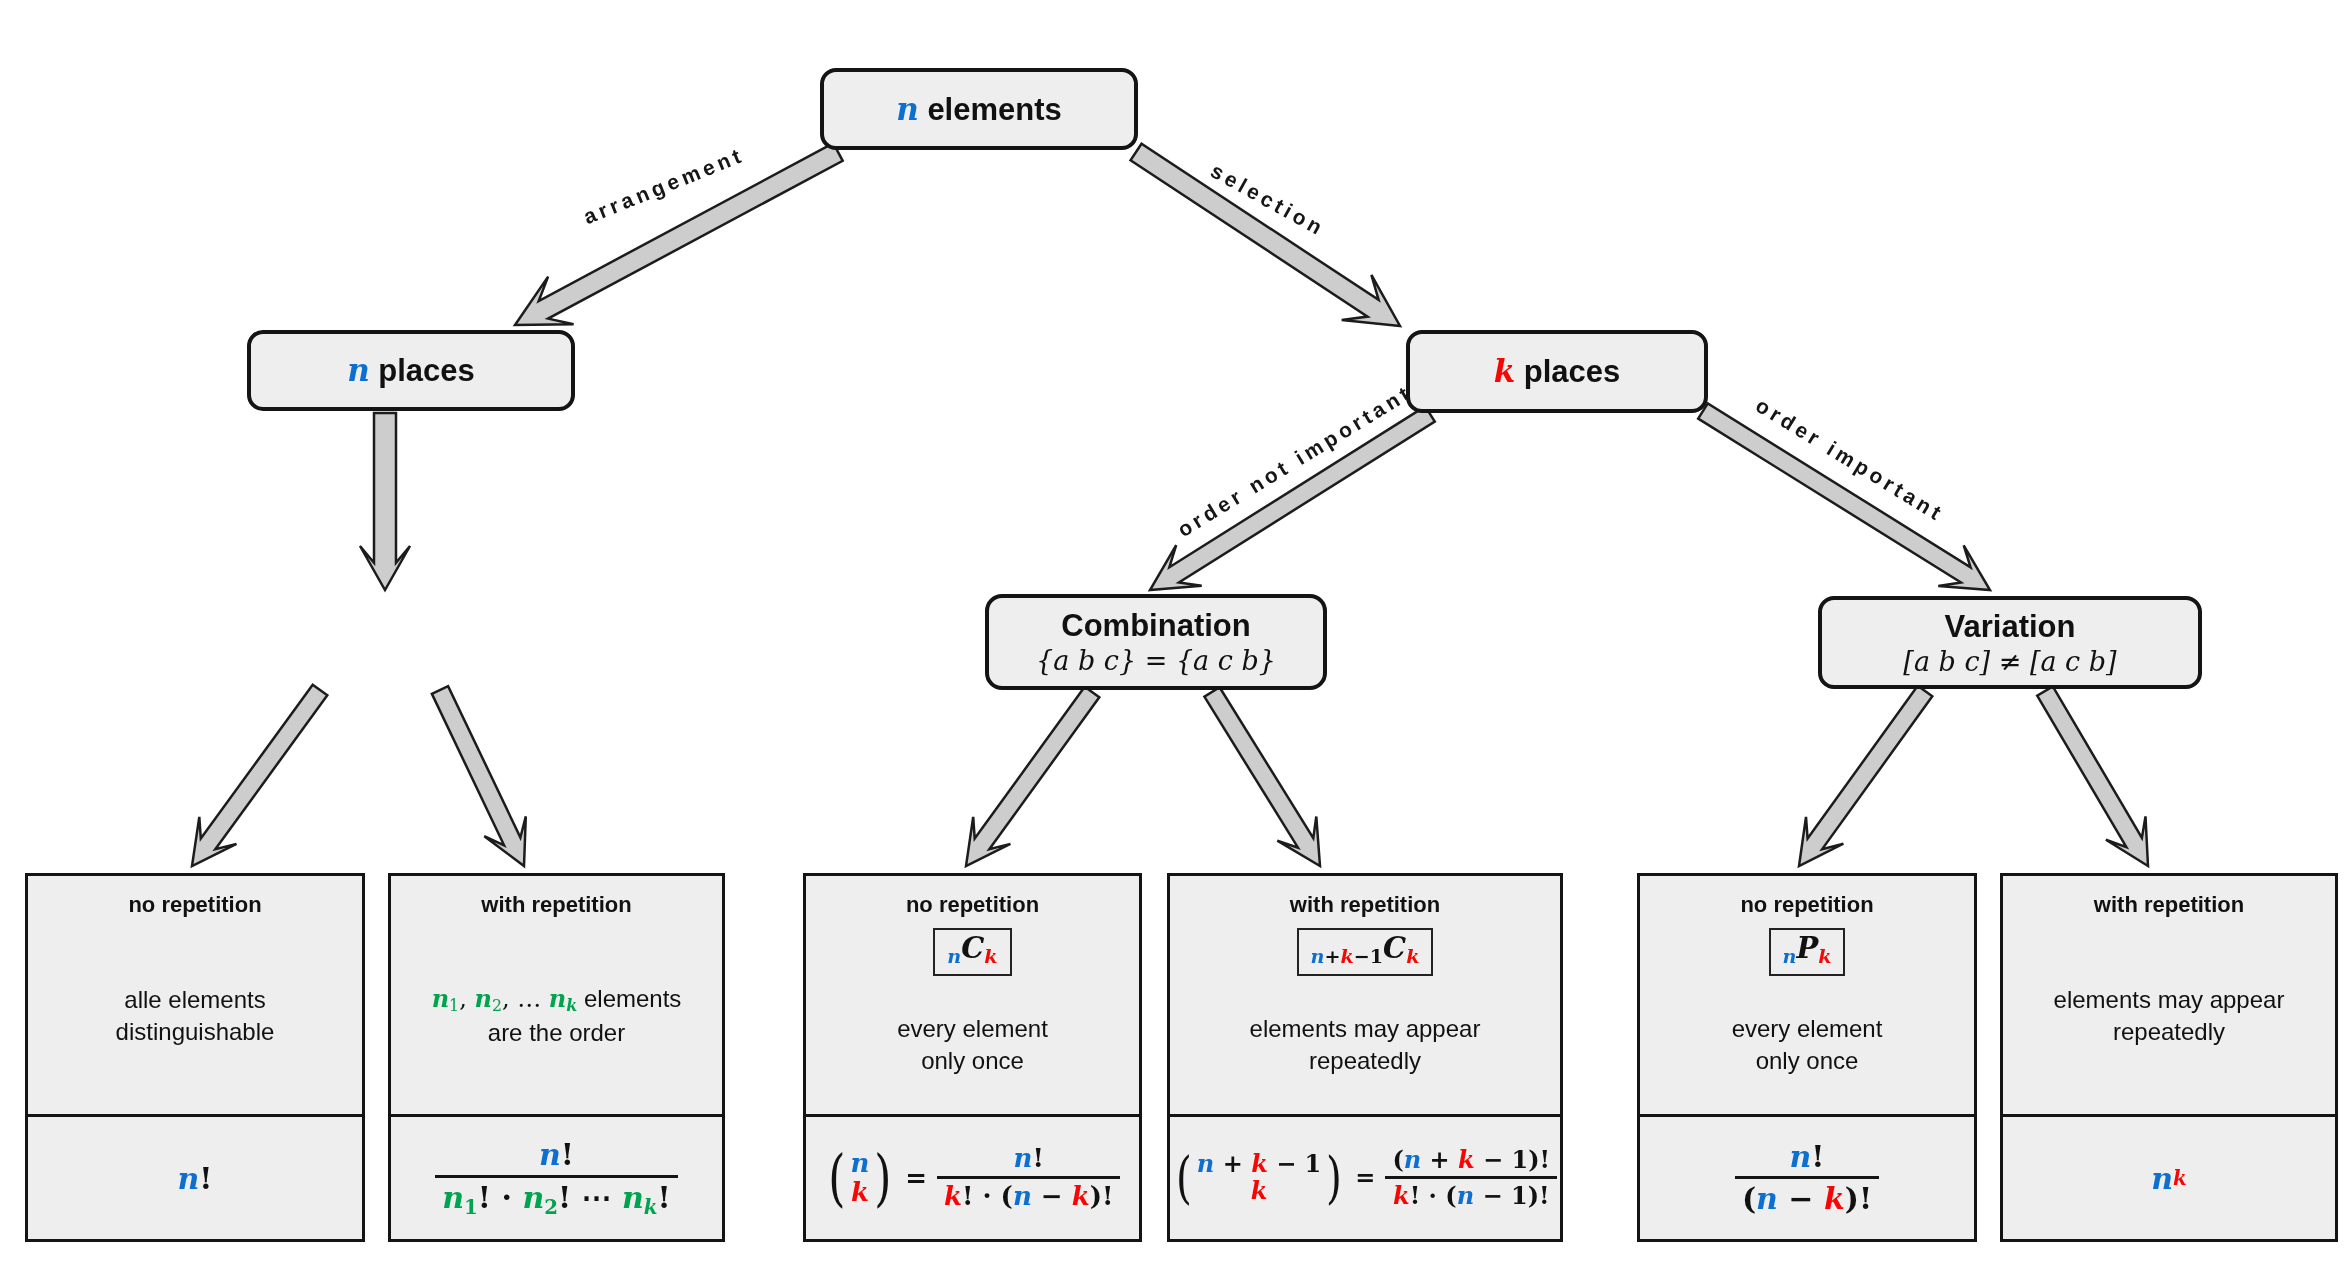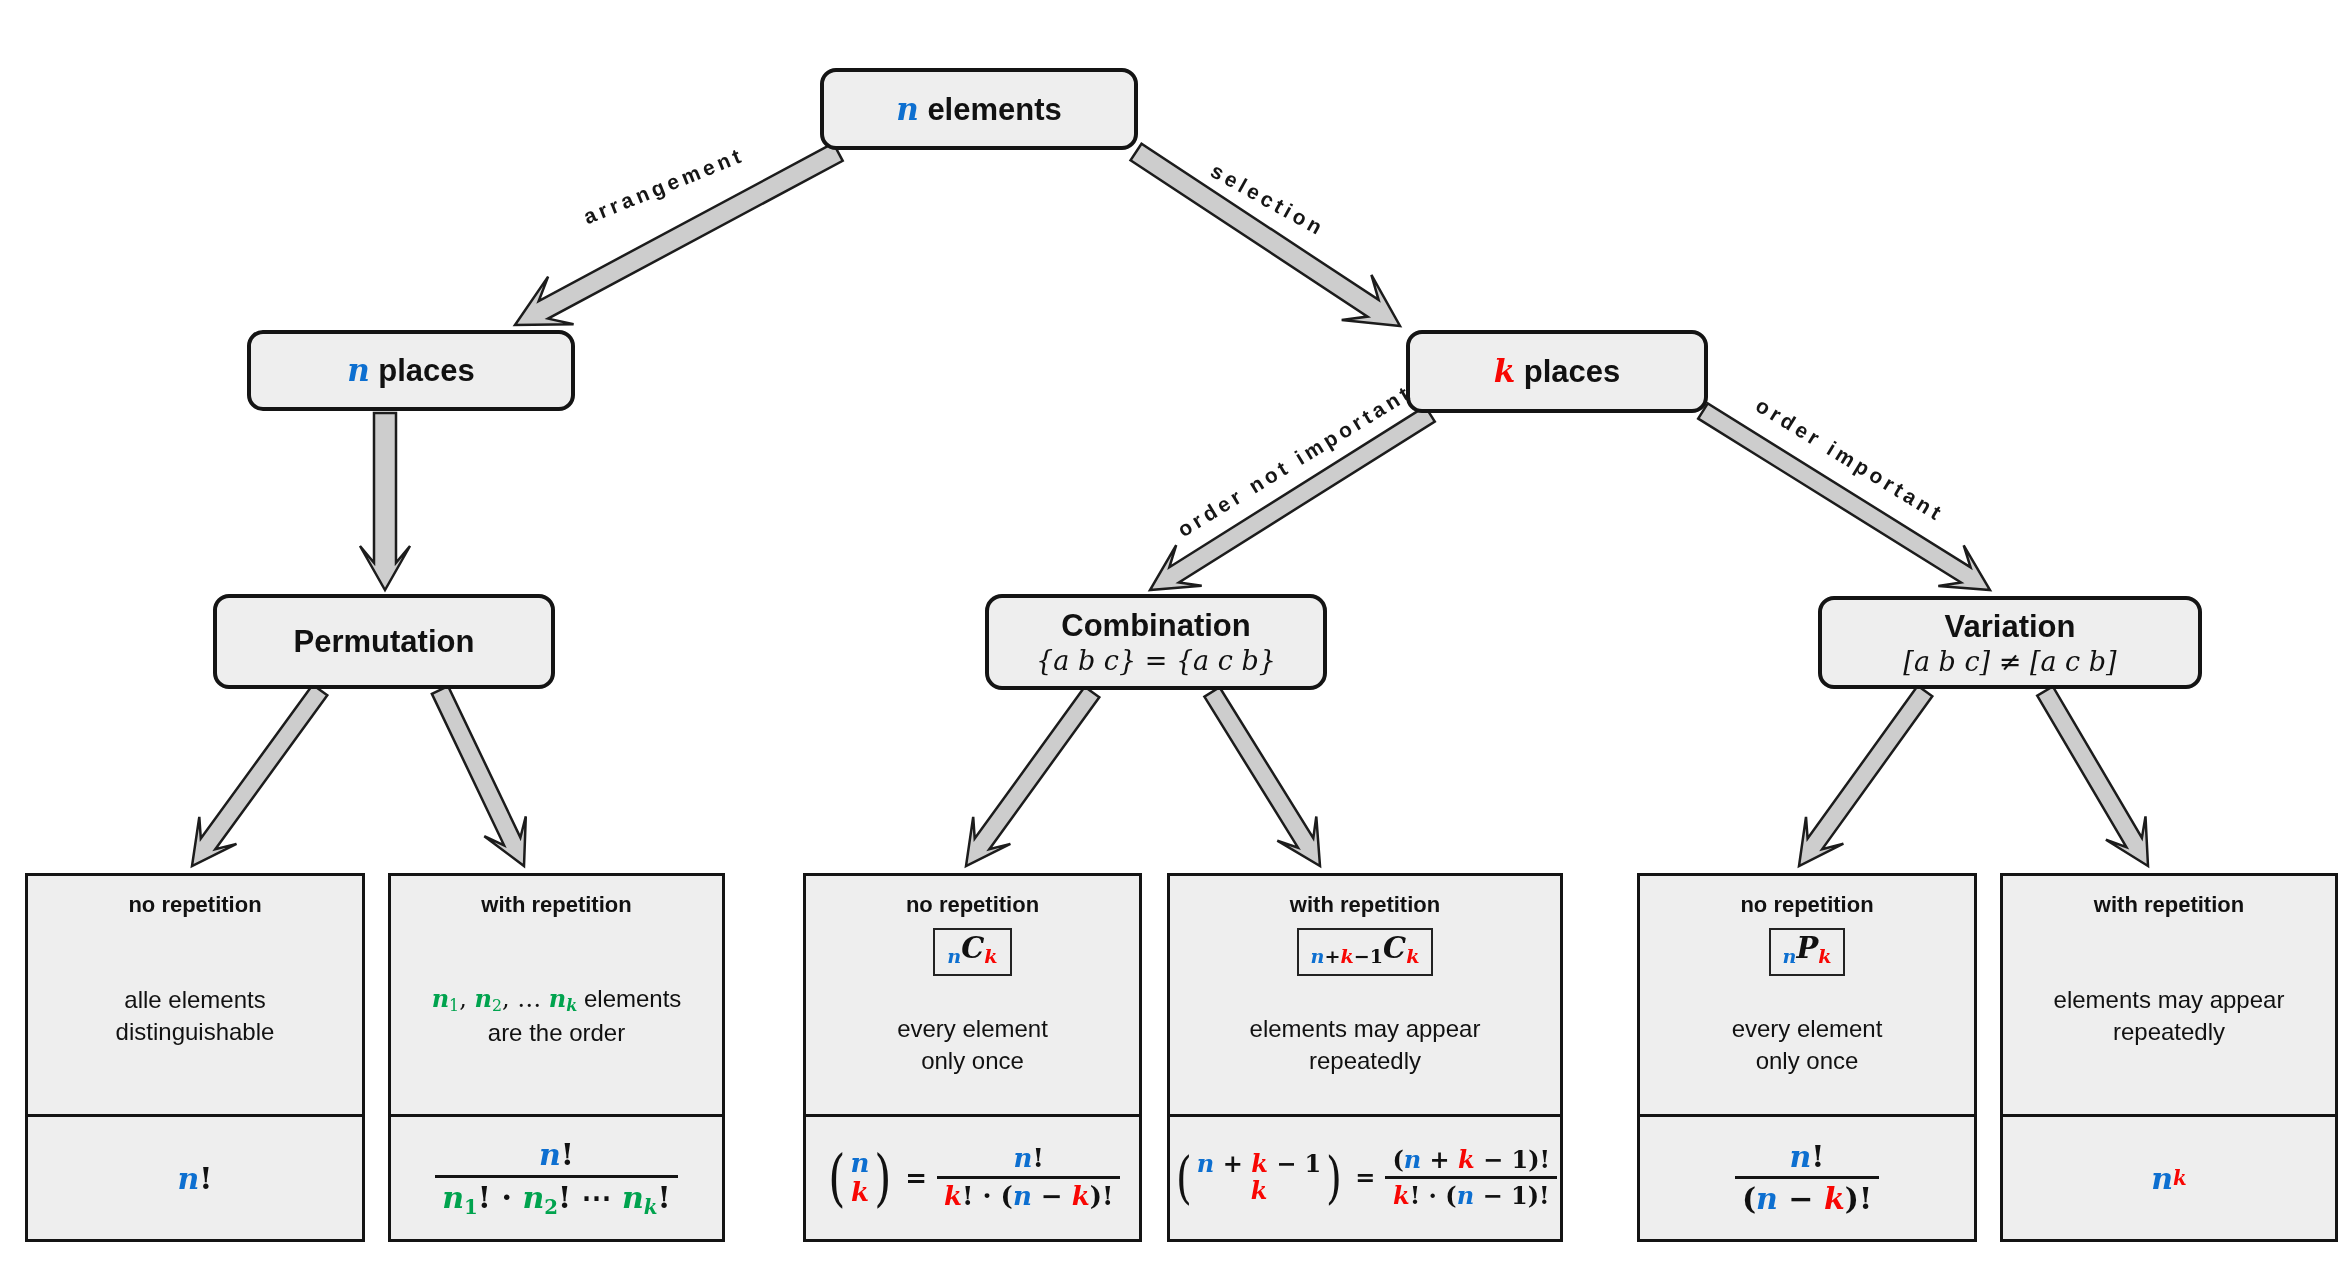--- a/index.html
+++ b/index.html
@@ -77,23 +77,20 @@
   </div>
 
   <div class="node" style="left:247px;top:330px;width:328px;height:81px;">
     <div class="node-title"><span class="tk f-v" style="color: rgb(13, 111, 208);">n</span><span class="tk f-s"> places</span></div>
   </div>
 
   <div class="node" style="left:1398px;top:330px;width:302px;height:83px;margin-left:8px;">
     <div class="node-title"><span class="tk f-v" style="color: rgb(248, 6, 3);">k</span><span class="tk f-s"> places</span></div>
   </div>
 
-  <div class="node" style="left:213px;top:594px;width:342px;height:95px;">
-    <div class="node-title"><span class="tk f-s">Permutation</span></div>
-  </div>
 
   <div class="node" style="left:985px;top:594px;width:342px;height:96px;border-radius:17px;">
     <div class="node-title"><span class="tk f-s">Combination</span></div>
     <div class="node-sub"><span class="tk f-i">{a b c} = {a c b}</span></div>
   </div>
 
   <div class="node" style="left:1818px;top:596px;width:384px;height:93px;">
     <div class="node-title"><span class="tk f-s">Variation</span></div>
     <div class="node-sub"><span class="tk f-i">[a b c] ≠ [a c b]</span></div>
   </div>

